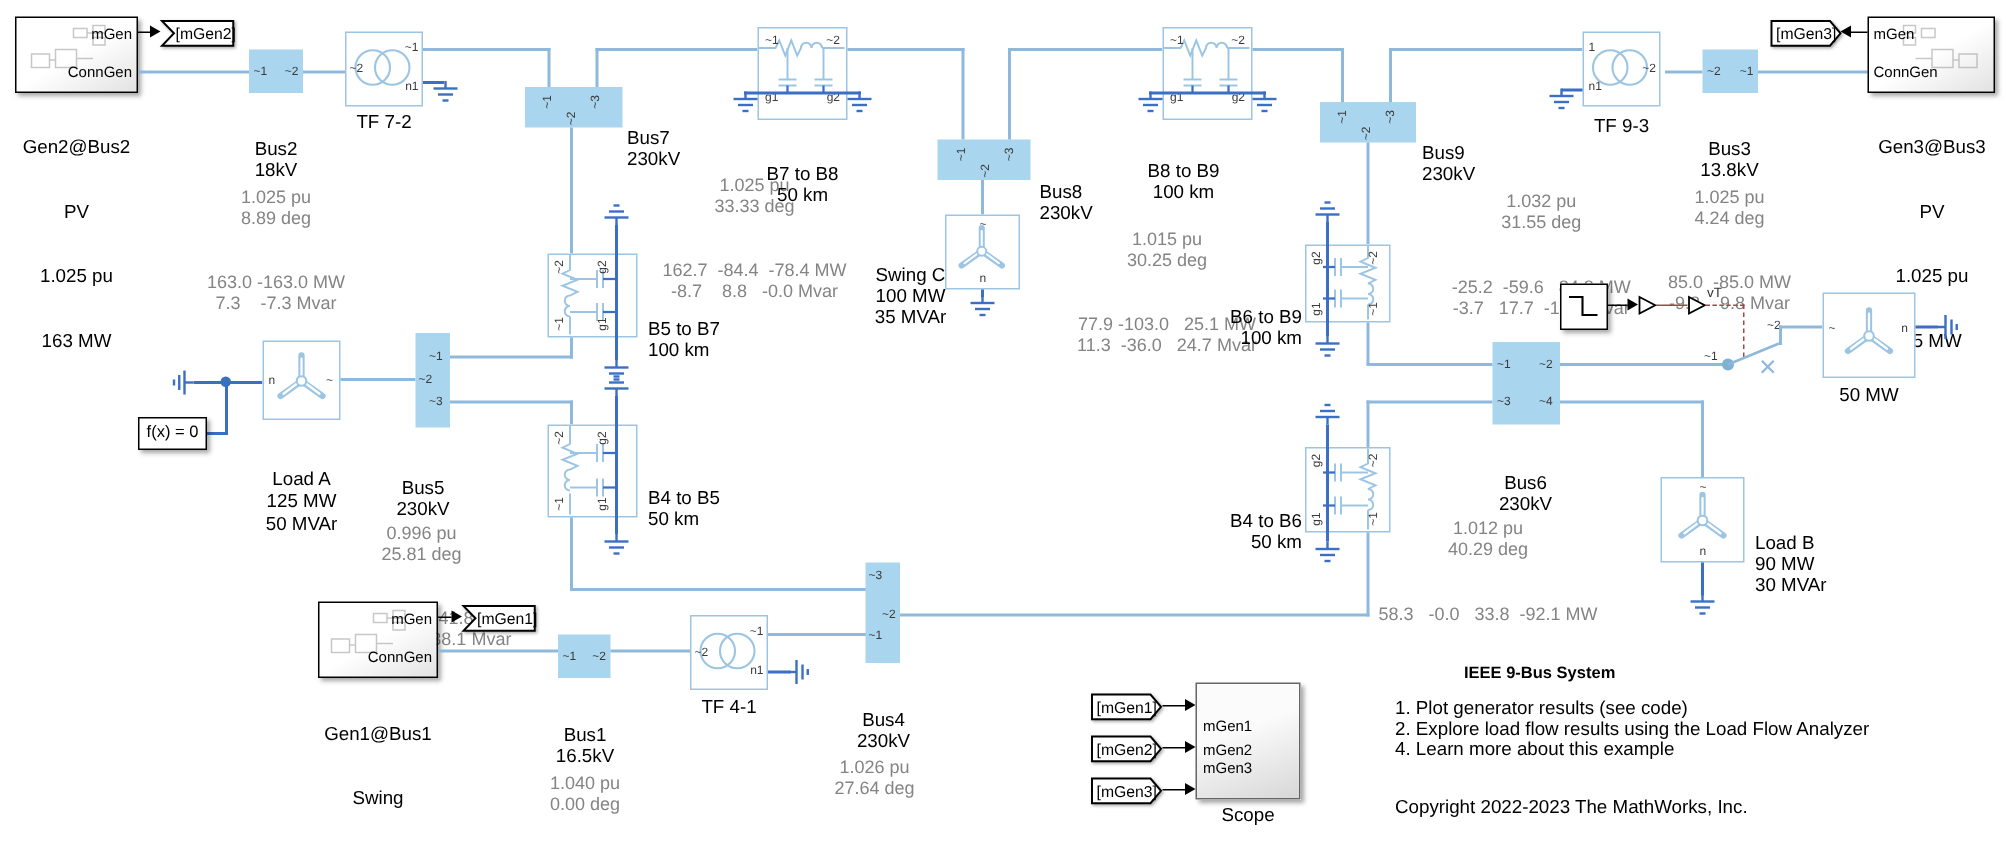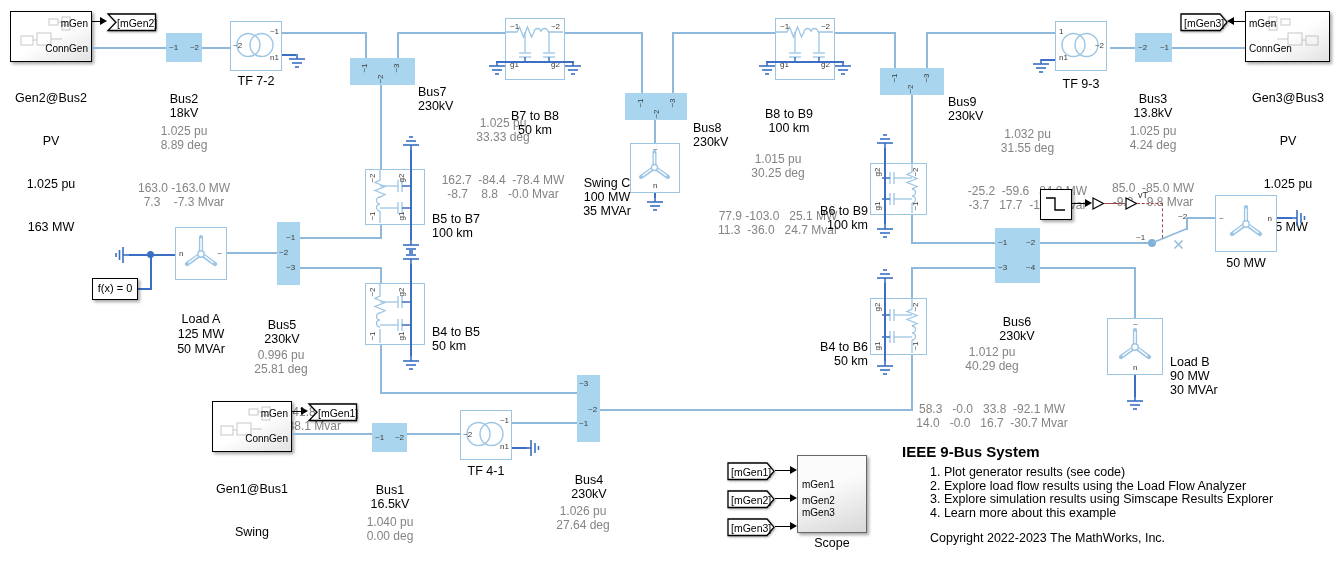--- a/index.html
+++ b/index.html
@@ -646,21 +646,21 @@
   <div class="bus" style="left:995px;top:228px;width:45px;height:55px"></div>
   <span class="port abs" style="left:998px;top:239px">~1</span>
   <span class="port abs" style="left:1026px;top:239px">~2</span>
   <span class="port abs" style="left:998px;top:264px">~3</span>
   <span class="port abs" style="left:1026px;top:264px">~4</span>
   <div class="lbl" style="left:977px;top:287px;width:80px">
     <div>Bus6</div><div>230kV</div>
   </div>
   <div class="vals" style="left:882px;top:317px;width:220px">
     <div>1.012 pu</div><div>40.29 deg</div>
-    <div>58.3   -0.0   33.8  -92.1 MW</div><div>14.0   -0.0   16.7  -30.7 Mvar</div>
+    <div>58.3   -0.0   33.8  -92.1 MW</div>
   </div>
   <div class="w h" style="left:1040px;top:242px;width:110px"></div>
   <div class="w h" style="left:1040px;top:267px;width:96px"></div>
   <div class="w v" style="left:1134px;top:267px;height:51px"></div>
 
   <div class="blk" style="left:1107px;top:318px;width:56px;height:57px">
     <svg width="48" height="48" style="position:absolute;left:3px;top:3px">
       <g fill="none" class="sv-light" stroke-width="4.2" stroke-linecap="round">
           <path d="M24,25 V8 M24,25 L10,35 M24,25 L38,35"></path>
         </g>
@@ -766,22 +766,21 @@
   <div class="arr r" style="left:790px;top:494px"></div>
   <div class="wb" style="left:775px;top:526px;width:15px"></div>
   <div class="arr r" style="left:790px;top:522px"></div>
   <div class="abs shadowed" style="left:797px;top:455px;width:70px;height:78px;background:linear-gradient(160deg,#fbfbfb 40%,#d7d7d7);border:1.4px solid #666">
     <span class="gport" style="left:4px;top:24px">mGen1</span>
     <span class="gport" style="left:4px;top:40px">mGen2</span>
     <span class="gport" style="left:4px;top:52px">mGen3</span>
   </div>
   <div class="lbl" style="left:797px;top:536px;width:70px"><div>Scope</div></div>
 
-  <div class="abs" style="left:902px;top:443px;font-size:15px;font-weight:bold;color:#000;white-space:nowrap">IEEE 9-Bus System</div>
+  <div class="abs" style="left:976px;top:443px;font-size:11px;font-weight:bold;color:#000;white-space:nowrap">IEEE 9-Bus System</div>
   <div class="abs" style="left:930px;top:466px">
     <div class="annot-item">1. Plot generator results (see code)</div>
     <div class="annot-item">2. Explore load flow results using the Load Flow Analyzer</div>
-    <div class="annot-item">3. Explore simulation results using Simscape Results Explorer</div>
     <div class="annot-item">4. Learn more about this example</div>
   </div>
   <div class="abs" style="left:930px;top:531px;font-size:12.5px;color:#000;white-space:nowrap">Copyright 2022-2023 The MathWorks, Inc.</div>
 
 </div>
 
 </body></html>

